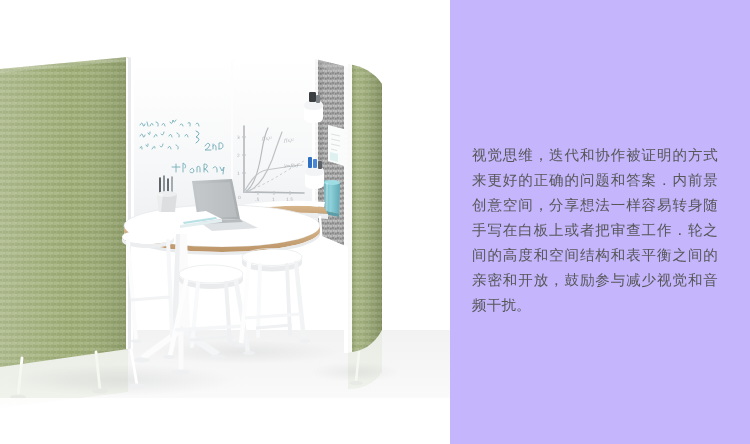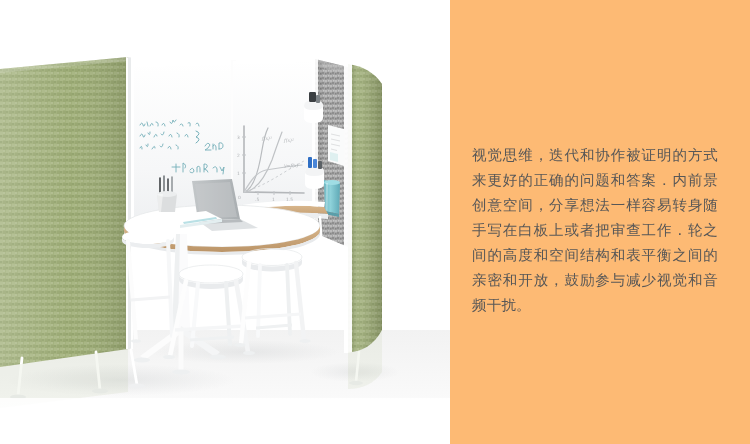--- a/index.html
+++ b/index.html
@@ -11,21 +11,21 @@
   body {
     width: 750px;
     height: 444px;
     overflow: hidden;
     font-family: "DejaVu Sans", "Liberation Sans", sans-serif;
   }
   .page {
     position: relative;
     width: 750px;
     height: 444px;
-    background: #fdba74;
+    background: #c4b5fd;
   }
 
   
   .photo {
     position: absolute;
     left: 0; top: 0;
     width: 450px; height: 444px;
     background: #ffffff;
     overflow: hidden;
   }

